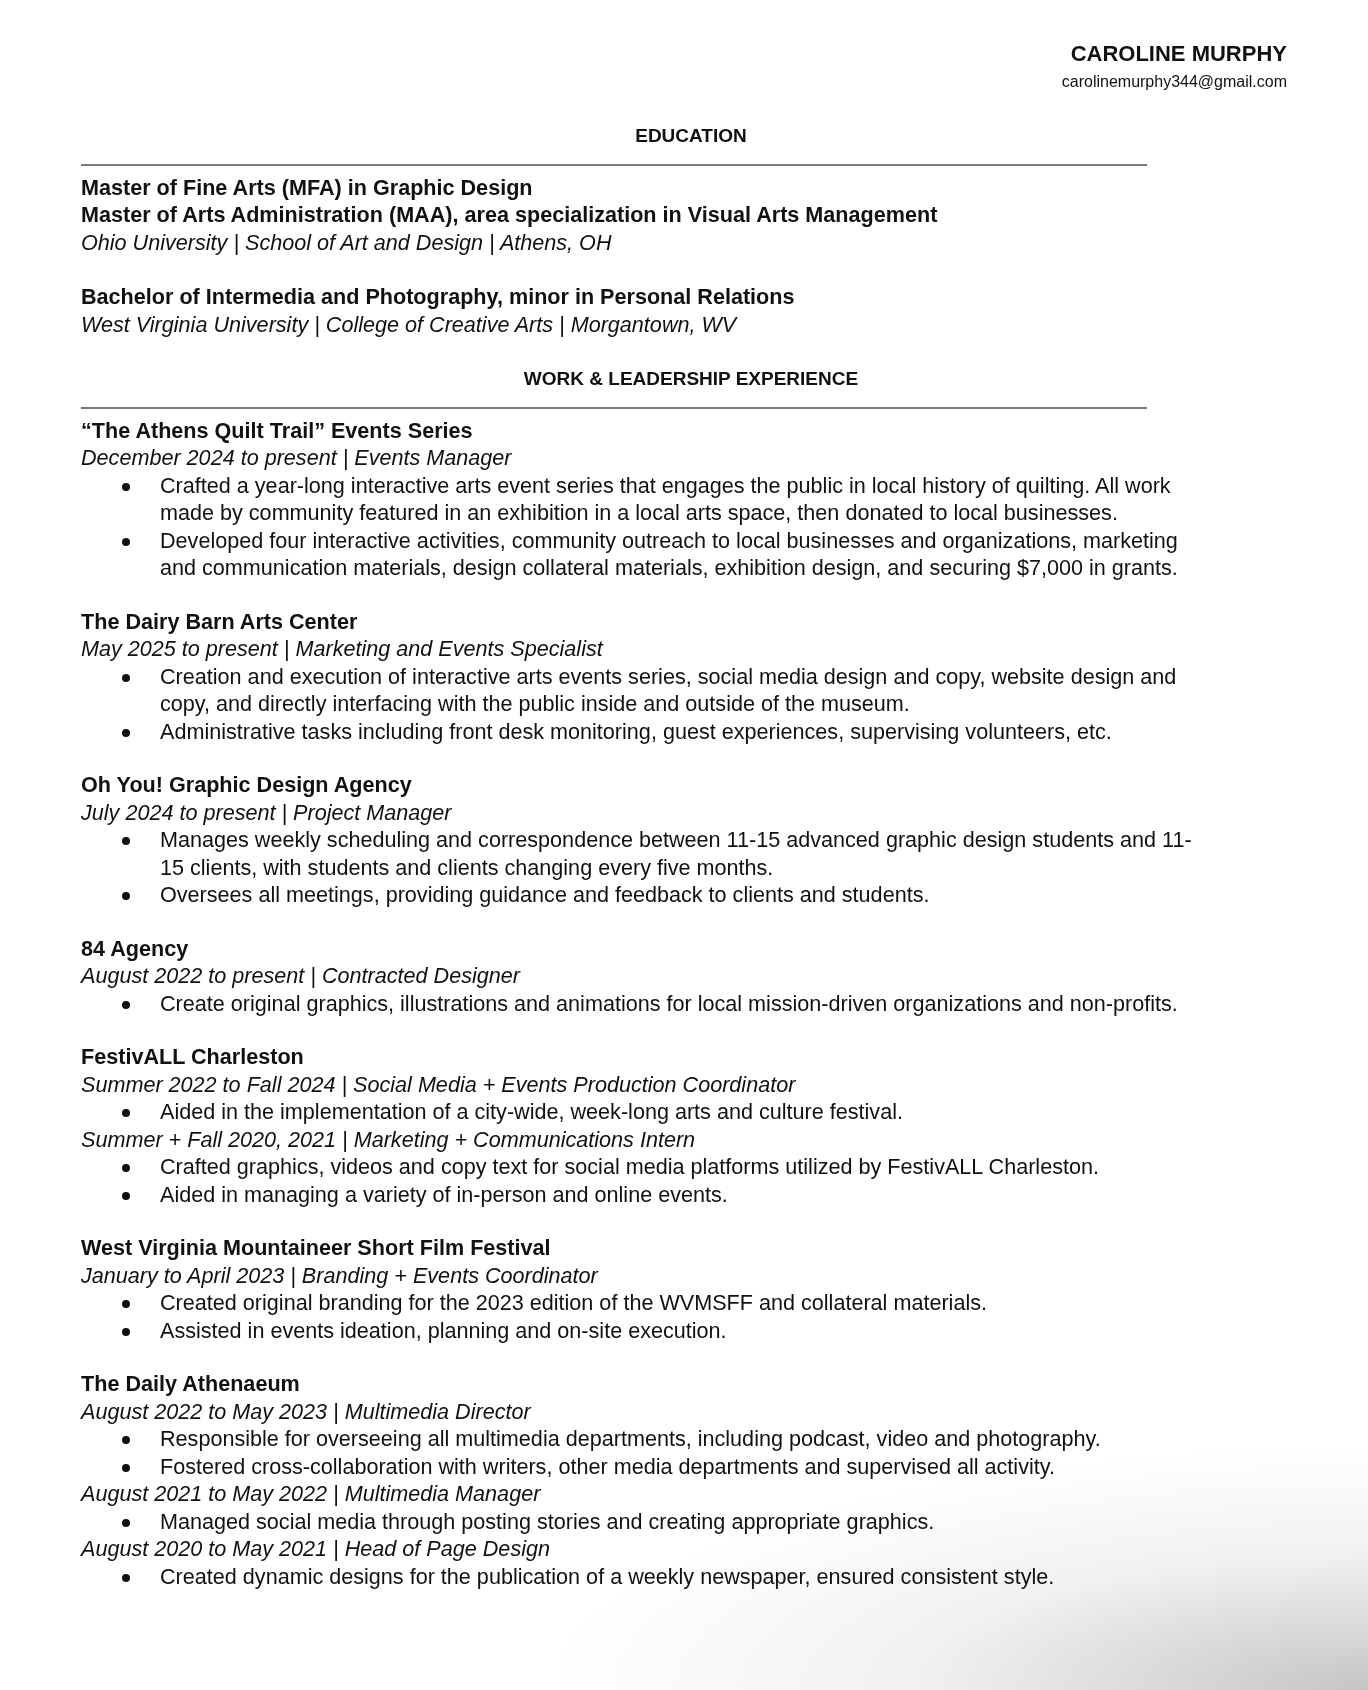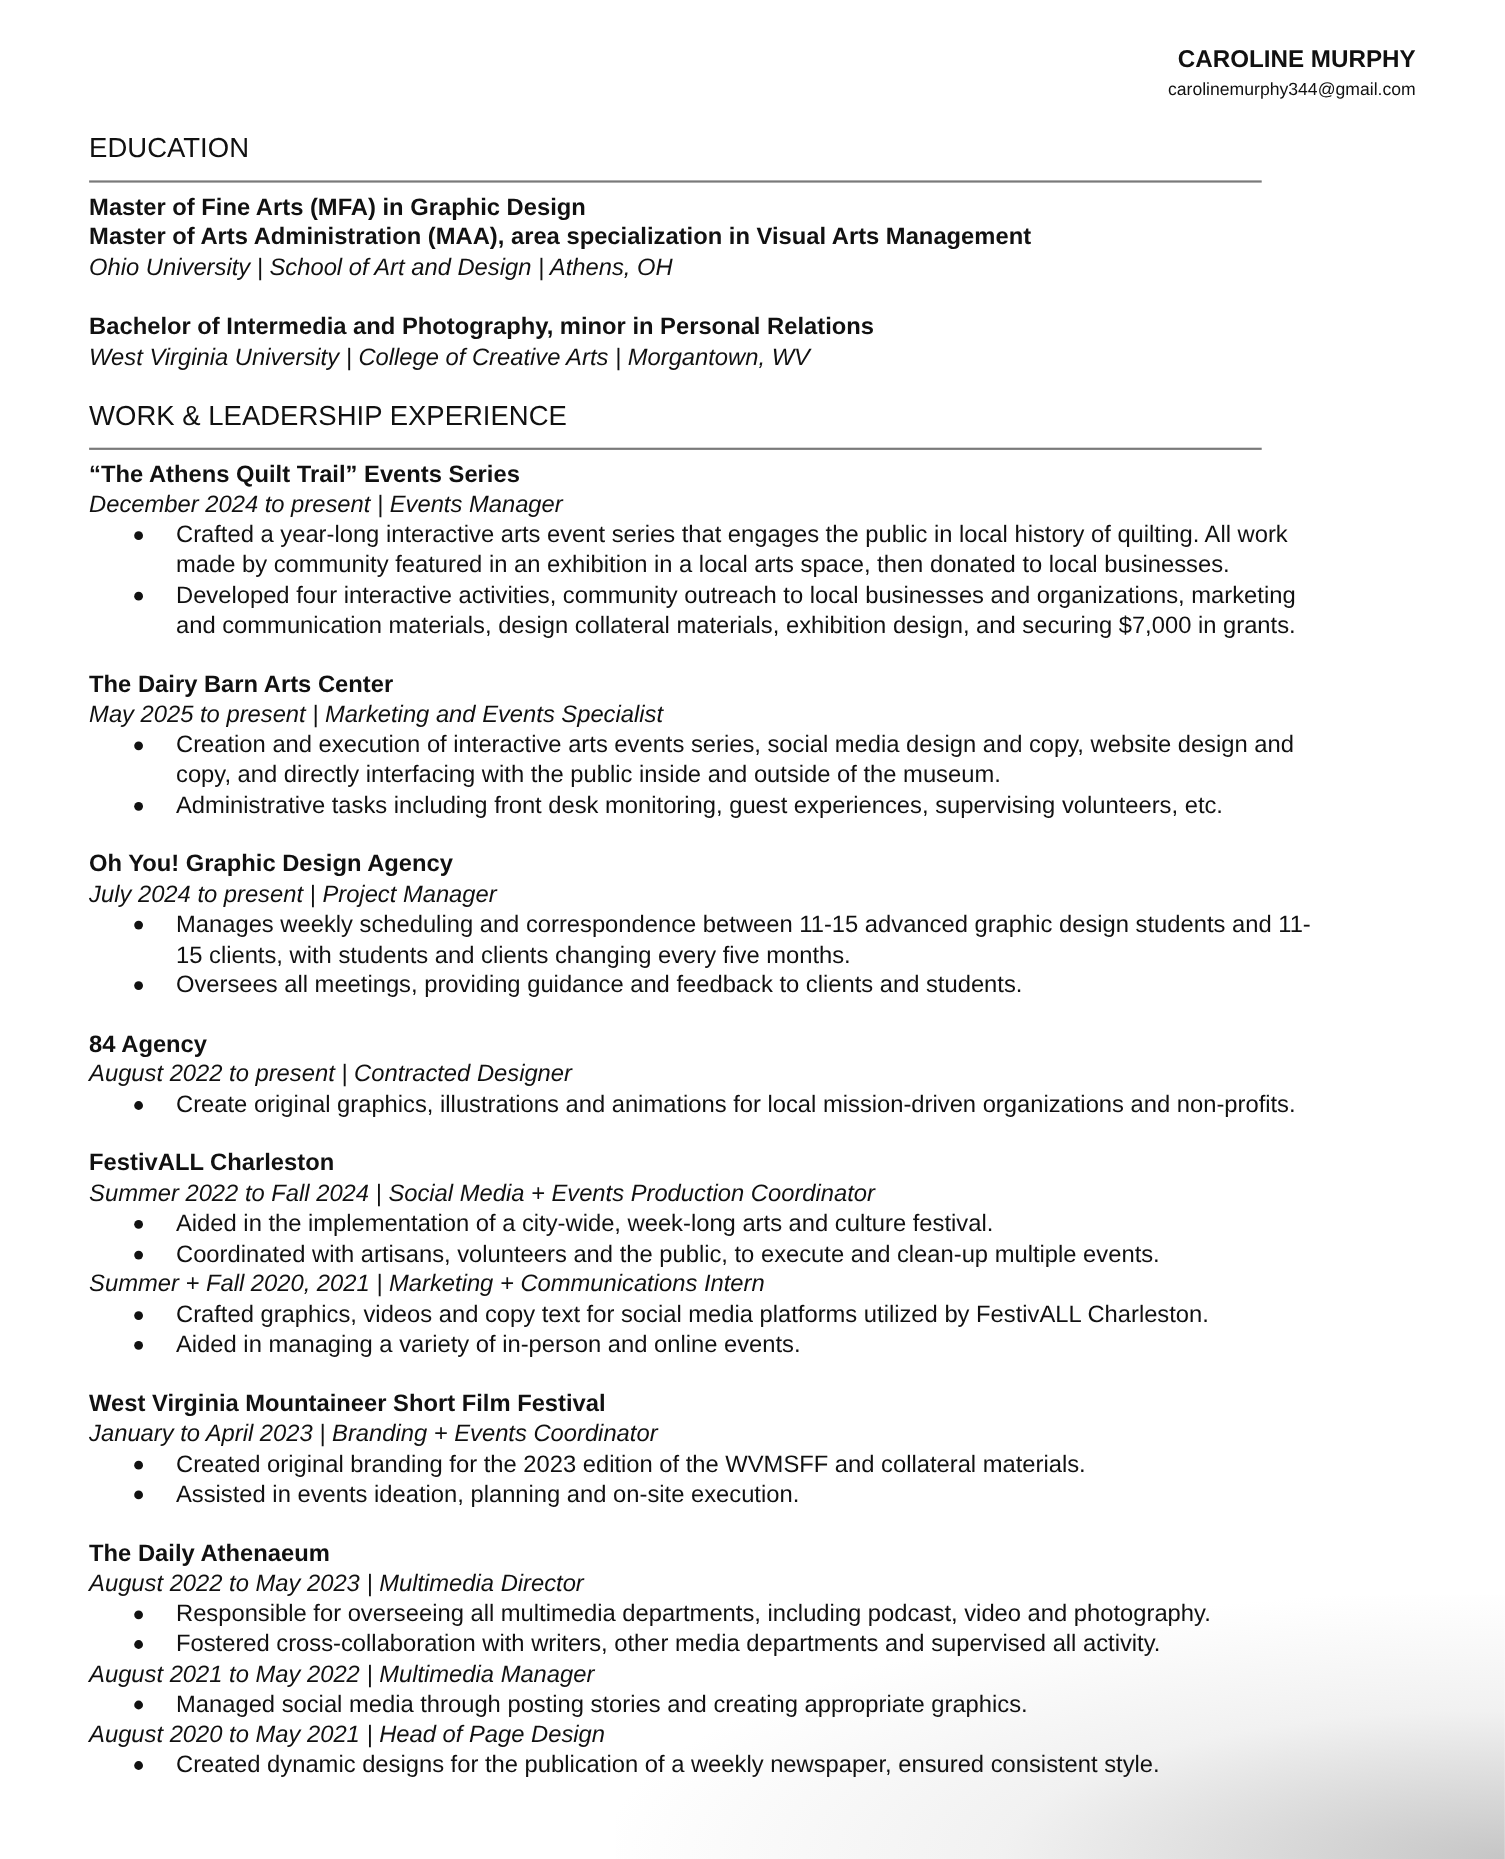--- a/index.html
+++ b/index.html
@@ -12,21 +12,21 @@
   .page { position: absolute; left: 0; top: 0; width: 1368px; height: 1430px; }
   .shadow {
     position: absolute; left: 560px; top: 1450px; width: 808px; height: 240px;
     background: radial-gradient(ellipse at 100% 100%, rgba(150,150,150,0.55) 0%, rgba(200,200,200,0.25) 40%, rgba(255,255,255,0) 72%);
     pointer-events: none;
   }
   .header { position: absolute; right: 81px; top: 40px; text-align: right; line-height: 27.5px; }
   .name { font-weight: bold; font-size: 22px; }
   .email { font-size: 16px; }
   .content { position: absolute; left: 81px; top: 122px; width: 1220px; line-height: 27.5px; }
-  .section-title { font-weight: normal; font-size: 25px; }
+  .section-title { font-weight: bold; font-size: 19px; text-align: center; }
   .rule { width: 1066px; height: 0; border-top: 2px solid #7a7a7a; margin: 14px 0 8px 0; }
   .b { font-weight: bold; }
   .i { font-style: italic; }
   .gap { height: 27px; }
   .gap-s { height: 26px; }
   ul.bullets { list-style: none; margin: 0; padding: 0; }
   ul.bullets li { position: relative; padding-left: 79px; }
   ul.bullets li .dot {
     position: absolute; left: 41px; top: 11px; width: 8px; height: 8px;
     border-radius: 50%; background: #111111;
@@ -127,24 +127,20 @@
         </div>
         <div class="gap-s"></div>
         <div class="entry">
           <div class="b">FestivALL Charleston</div>
           <div class="i">Summer 2022 to Fall 2024 | Social Media + Events Production Coordinator</div>
           <ul class="bullets">
             <li>
               <span class="dot"></span>
               <span class="line">Aided in the implementation of a city-wide, week-long arts and culture festival.</span>
             </li>
-            <li>
-              <span class="dot"></span>
-              <span class="line">Coordinated with artisans, volunteers and the public, to execute and clean-up multiple events.</span>
-            </li>
           </ul>
           <div class="i">Summer + Fall 2020, 2021 | Marketing + Communications Intern</div>
           <ul class="bullets">
             <li>
               <span class="dot"></span>
               <span class="line">Crafted graphics, videos and copy text for social media platforms utilized by FestivALL Charleston.</span>
             </li>
             <li>
               <span class="dot"></span>
               <span class="line">Aided in managing a variety of in-person and online events.</span>

